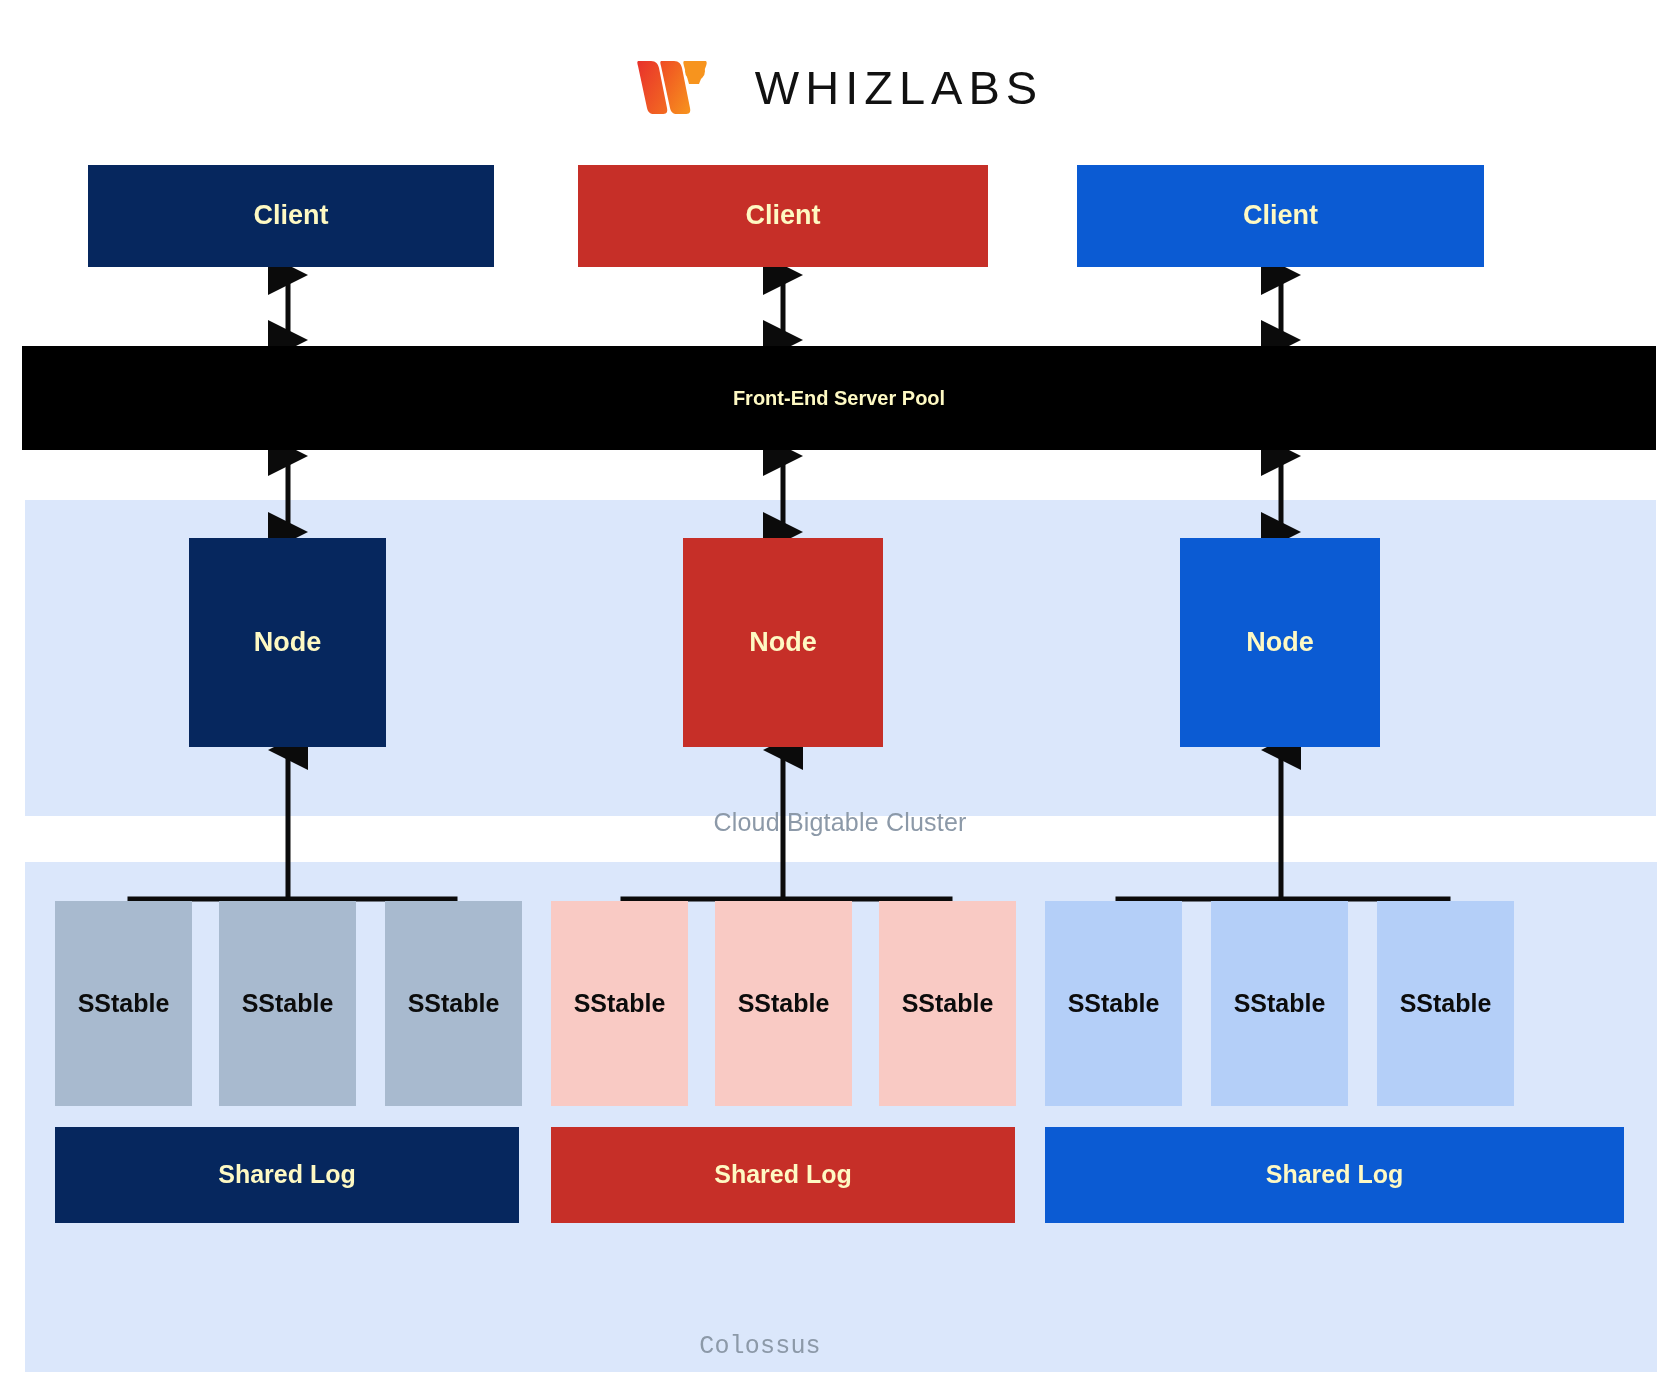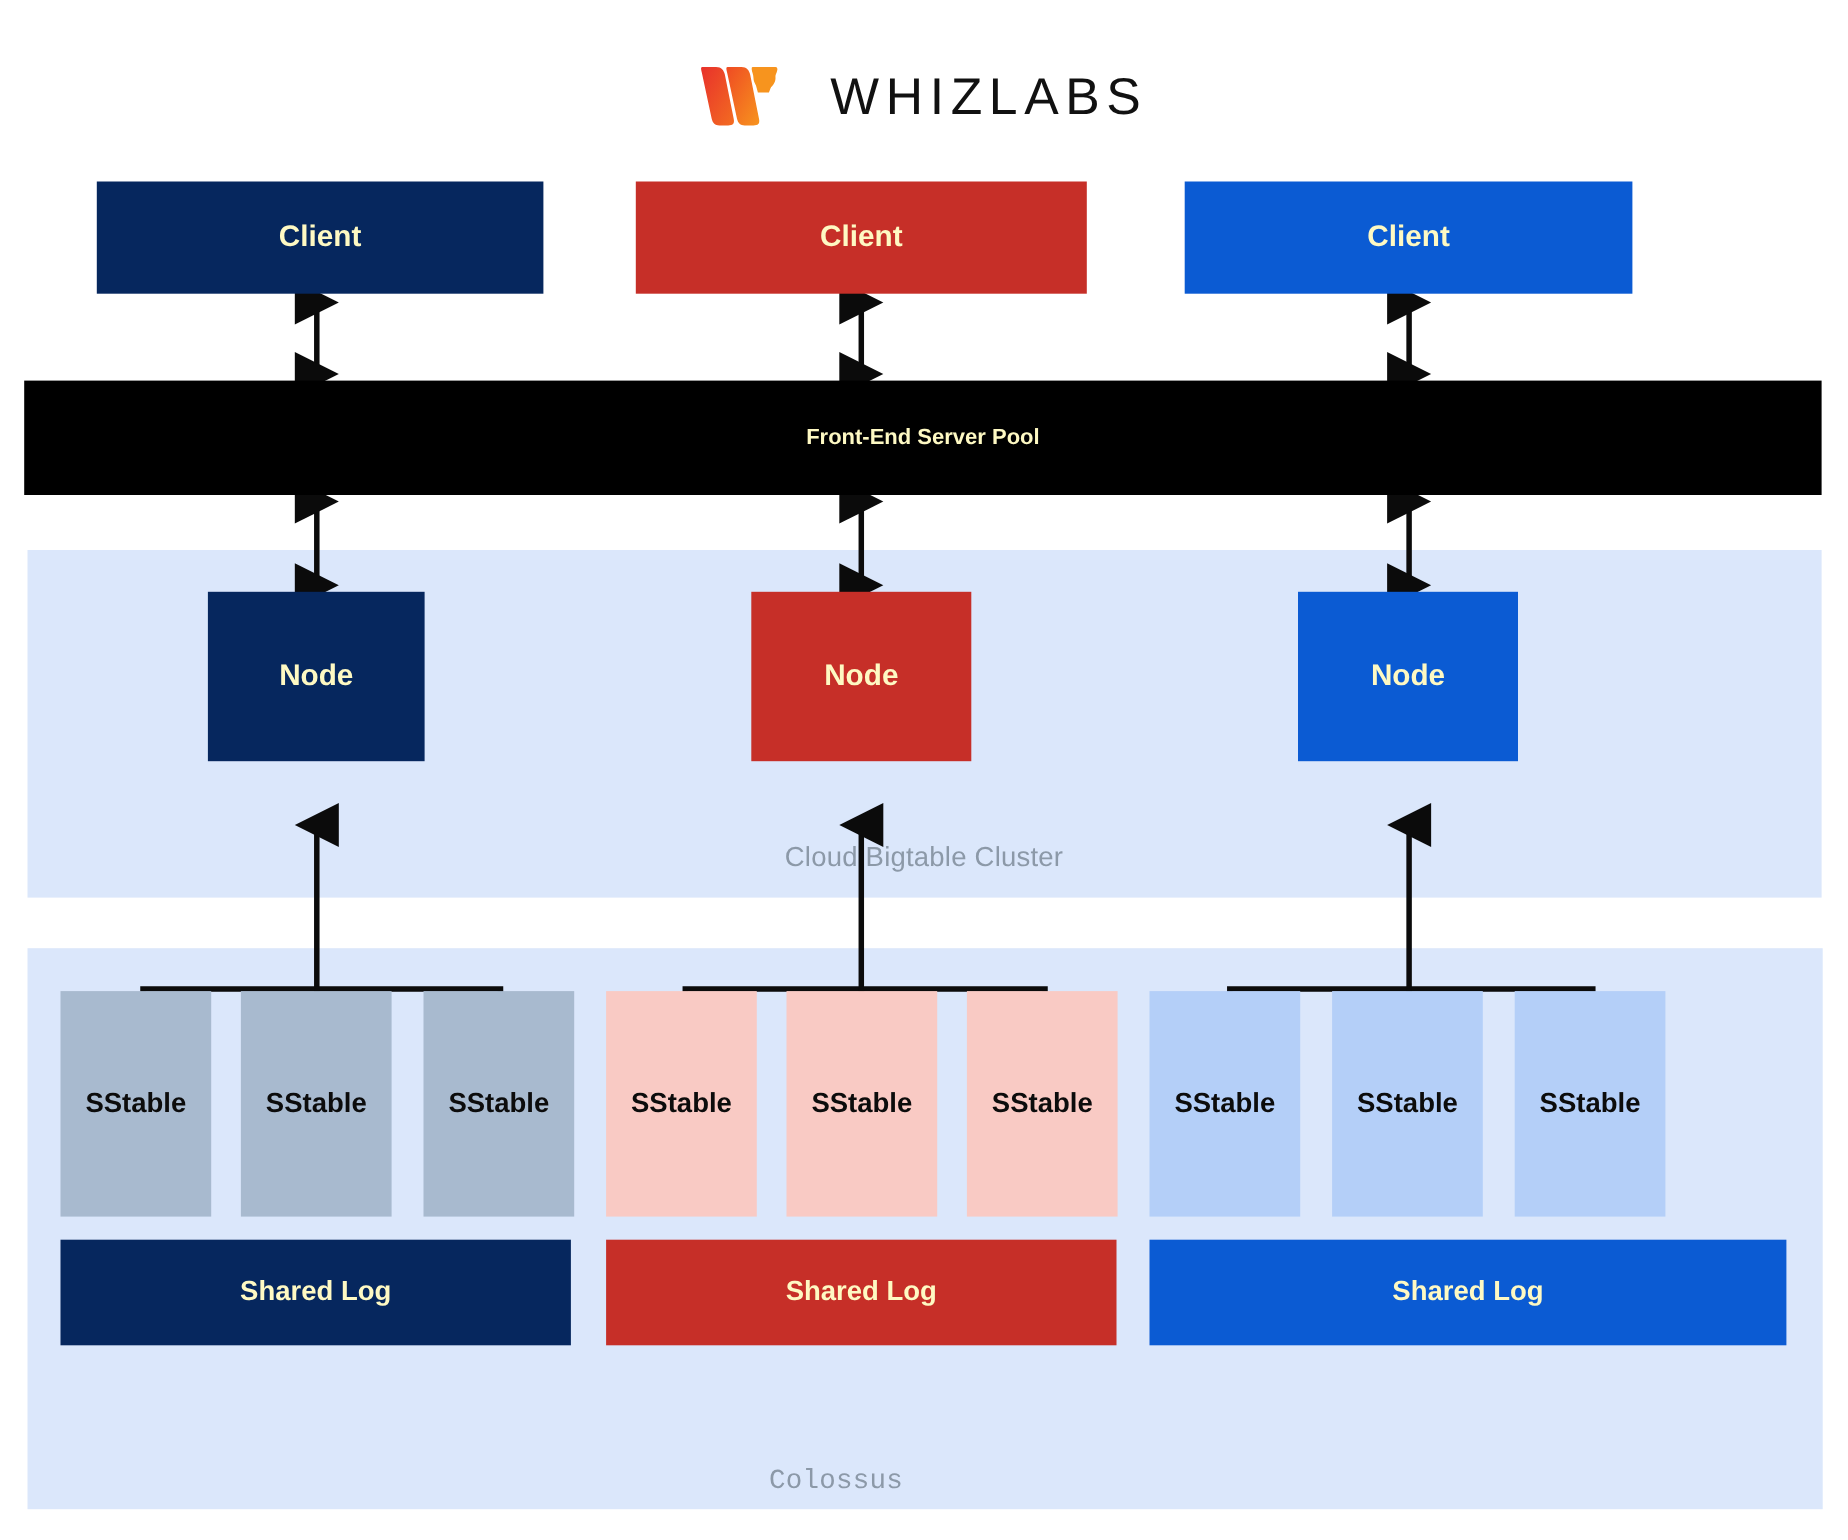--- a/index.html
+++ b/index.html
@@ -41,25 +41,25 @@
   }
 
   
   .panel { position: absolute; background: #dbe7fb; }
   .panel-cluster  { left: 25px; top: 500px; width: 1631px; height: 316px; }
   .panel-colossus { left: 25px; top: 862px; width: 1632px; height: 510px; }
   .panel-label {
     position: absolute; font-size: 25px; color: #8c99a8;
     letter-spacing: 0.2px; white-space: nowrap; font-weight: 400;
   }
-  .label-cluster  { left: 0; top: 765px; width: 1680px; text-align: center; }
+  .label-cluster  { left: 0; top: 808px; width: 1680px; text-align: center; }
   .label-colossus { left: 0; top: 1332px; width: 1520px; text-align: center; font-family: Liberation Mono, monospace; }
 
   
-  .node { top: 538px; height: 154px; font-size: 27px; }
+  .node { top: 538px; height: 209px; font-size: 27px; }
   .n1 { left: 189px;  width: 197px; }
   .n2 { left: 683px;  width: 200px; }
   .n3 { left: 1180px; width: 200px; }
 
   
   .sstable {
     position: absolute; top: 901px; height: 205px;
     display: flex; align-items: center; justify-content: center;
     color: #0c0c0c; font-weight: bold; font-size: 25px;
   }

